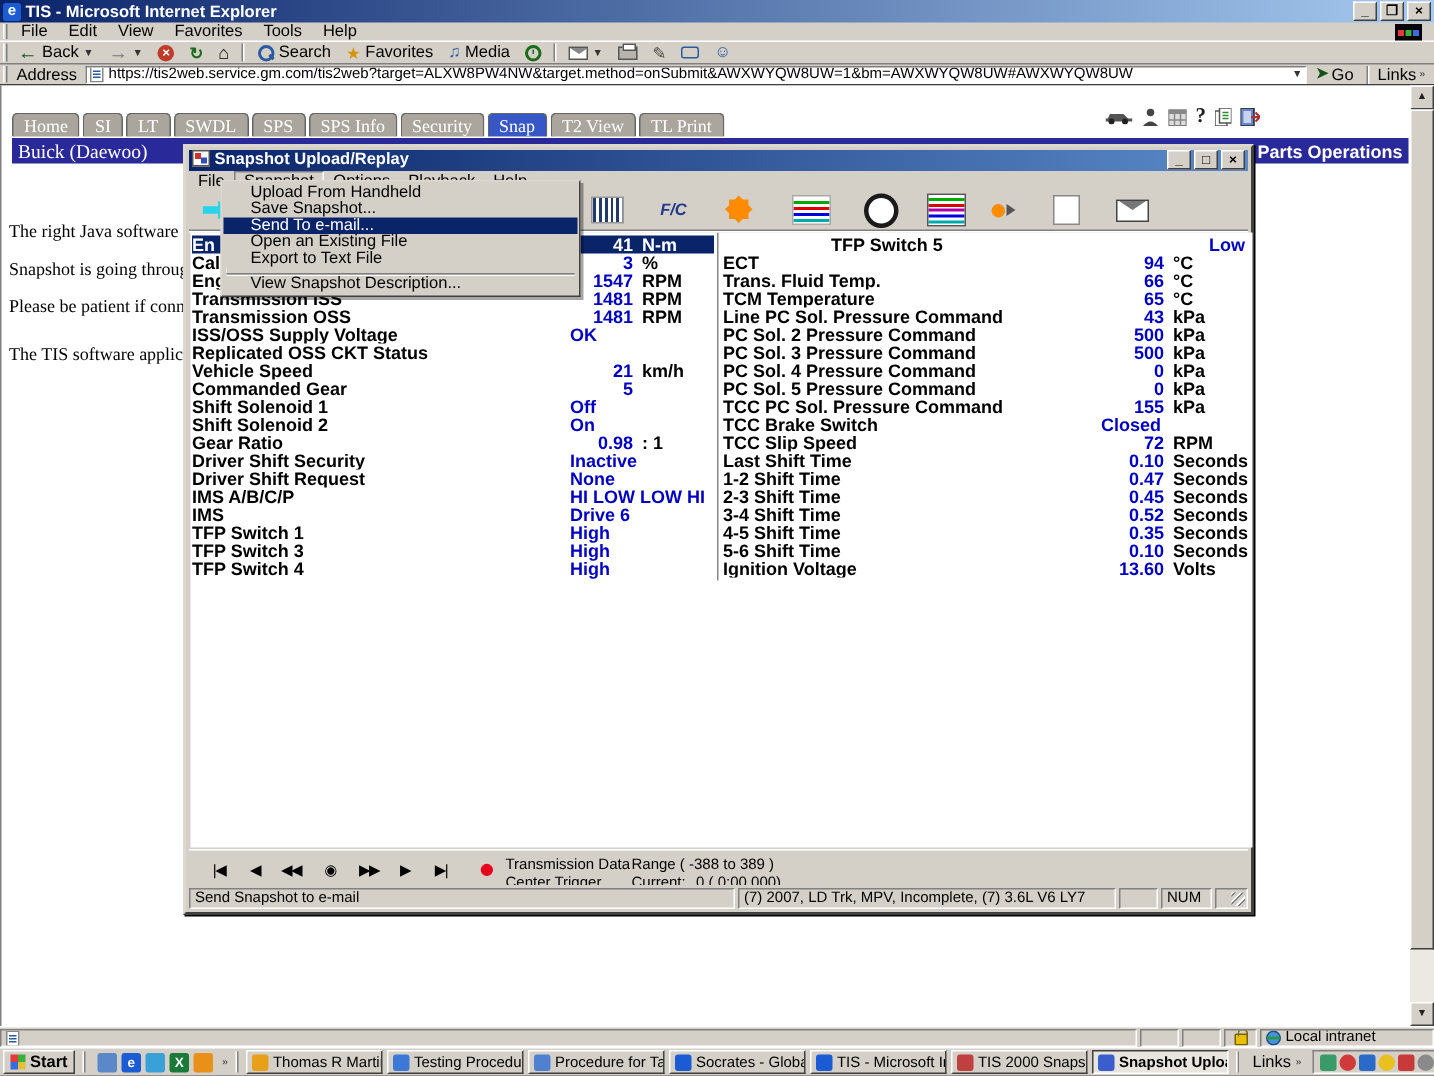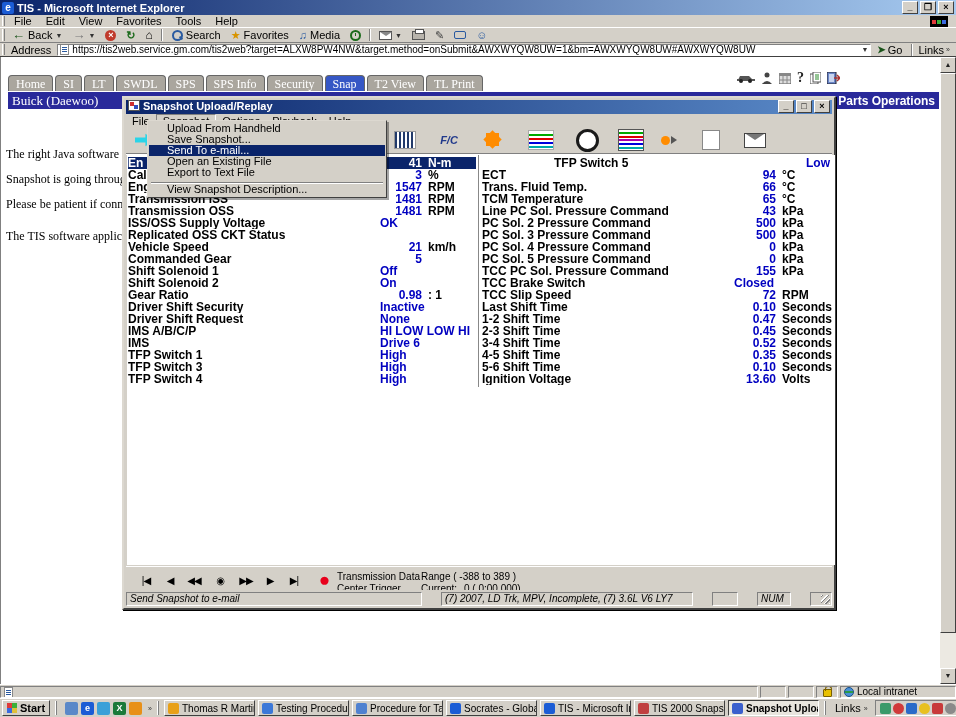--- a/index.html
+++ b/index.html
@@ -131,21 +131,21 @@
   .dmi.hi { background:#0a246a; color:#fff; }
   .dsep { height:5px; margin:0 2px; border-bottom:1px solid #808080; box-shadow:0 1px 0 #fff; margin-bottom:1px; }
 
   
   #sw-playbar { position:absolute; left:2px; top:468px; right:2px; height:28px; background:#d4d0c8; border-top:1px solid #fff; }
   .pbtn { position:absolute; top:5px; width:24px; height:18px; text-align:center; font-size:10px; line-height:18px; color:#000; letter-spacing:-1px; }
   .pbtn.rec { color:#e8001c; font-size:19px; line-height:16px; }
   .pinfo { position:absolute; font-size:10px; }
 
   
-  #sw-statusbar { position:absolute; left:2px; bottom:2px; right:2px; height:16px; background:#d4d0c8; display:flex; gap:19px; align-items:stretch; padding-top:2px;font-style:italic; }
+  #sw-statusbar { position:absolute; left:2px; bottom:2px; right:2px; height:16px; background:#d4d0c8; display:flex; gap:2px; align-items:stretch; padding-top:2px; }
   .spanel { border:1px solid; border-color:#808080 #fff #fff #808080; padding:0 3px; font-size:10px; line-height:12px; white-space:nowrap; overflow:hidden; }
   #sw-status-left { flex:1; }
   #sw-status-vehicle { width:252px; }
   #sw-status-b1 { width:26px; } #sw-status-num { width:34px; } 
   #sw-status-grip { width:22px; position:relative; }
   #sw-status-grip::after { content:""; position:absolute; right:1px; bottom:1px; width:9px; height:9px;
     background:repeating-linear-gradient(135deg,#fff 0 1px,#808080 1px 2px,transparent 2px 4px); }
 
   
   #ie-statusbar { left:0; top:684px; width:956px; height:14px; background:#d4d0c8; border-top:1px solid #fff; display:flex; gap:2px; padding-top:1px; }

